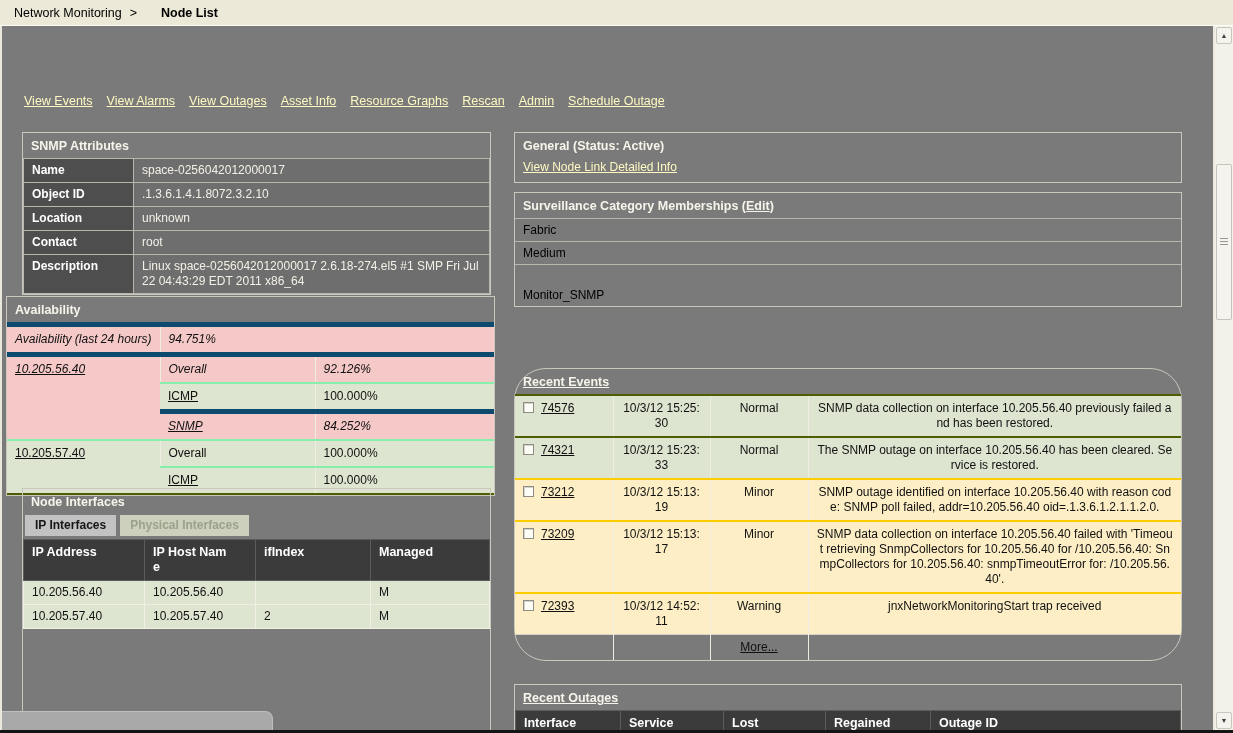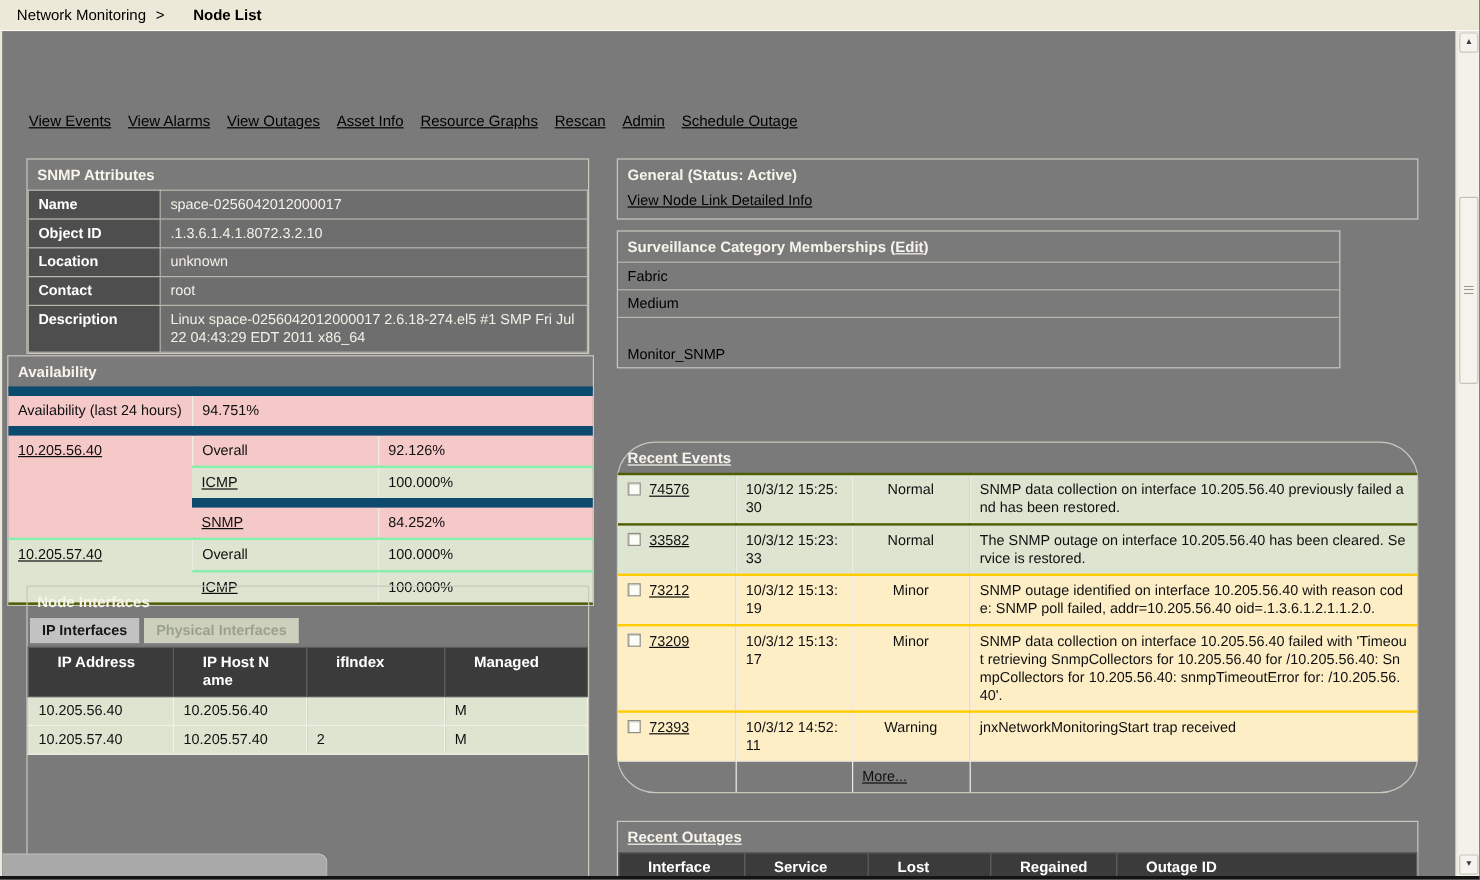--- a/index.html
+++ b/index.html
@@ -10,21 +10,21 @@
   
   .topbar { position:absolute; top:0; left:0; right:0; height:26px; background:#ece9d8;
             border-bottom:1px solid #fdfcf7; display:flex; align-items:center; gap:8px;
             padding-left:14px; color:#000; font-size:12.5px; }
   .crumb-page { font-weight:bold;padding-left:16px; }
 
   .left-edge { position:absolute; top:26px; left:0; width:2px; bottom:3px; background:#eae8dd; }
   .content { position:absolute; top:26px; left:2px; right:20px; bottom:3px; background:#7a7a7a; overflow:hidden; }
 
   a { text-decoration:underline; cursor:pointer; }
-  .lt-link { color:#000000; }
+  .lt-link { color:#fef9c3; }
   .dk-link { color:#141414; }
 
   .nav { position:absolute; top:68px; left:22px; display:flex; gap:14px; font-size:12.5px; }
 
   .box { position:absolute; border:1px solid #cac7bd; }
   .box-title { padding:6px 8px 5px; color:#f7f5eb; font-weight:bold; font-size:12.5px; }
   .box-title a { color:#f7f5eb; }
 
   table { border-collapse:collapse; width:100%; table-layout:fixed; }
   td,th { line-height:15px; vertical-align:top; }
@@ -35,51 +35,51 @@
   .snmp-table .lbl { background:#4e4e4e; color:#ffffff; font-weight:bold; }
   .snmp-table .val { background:#6e6e6e; color:#f3f1e7; word-break:break-all; }
 
   
   #avail-box  { top:270px; left:4px; width:489px; }
   .avail-table { border-bottom:2px solid #4e5d00; }
   .avail-table td { border-left:1px solid #efede3; padding:5px 8px; color:#101010; }
   .avail-table td:first-child { border-left:none; }
   .cell-down { background:#f6c9c9; }
   .cell-up   { background:#dde4cf; }
-  tr.bt-red   { border-top:8px solid #0c4a6e; }
+  tr.bt-red   { border-top:5px solid #0c4a6e;font-style:italic; }
   tr.bt-olive { border-top:2px solid #86efac; }
   .break { word-break:break-all; }
   .avail-table a { color:#101010; }
 
   
   #ni-box { top:462px; left:20px; width:469px; height:262px; }
   .tabs { display:flex; gap:4px; padding:1px 0 0 2px; }
   .tab { padding:3px 10px 4px; font-weight:bold; font-size:12px; }
   .tab-active   { background:#c2c2c2; color:#161616; }
   .tab-inactive { background:#ccd0bc; color:#9ba28c; }
   .dark-head th { background:#3b3b3b; color:#ffffff; text-align:left; font-weight:bold;
-                  padding:5px 24px; border:1px solid #5c5c5c; font-size:12.5px; }
+                  padding:5px 8px; border:1px solid #5c5c5c; font-size:12.5px; }
   .ni-table { margin-top:3px; }
   .ni-table td { background:#dde4cf; border:1px solid #f2f0e6; padding:4px 8px; color:#111; }
   .force-narrow { display:inline-block; max-width:78px; word-break:break-all; }
 
   
   #general-box { top:106px; left:512px; width:668px; }
   .pad-line { padding:2px 8px 8px; }
-  #surv-box { top:166px; left:512px; width:603px; }
+  #surv-box { top:166px; left:512px; width:668px; }
   .surv-title { border-bottom:1px solid #b9b7ad; }
   .surv-row { padding:4px 8px; color:#000000; border-bottom:1px solid #b9b7ad; }
   .surv-row:last-child { border-bottom:none;margin-top:19px; }
   #notif-box { top:268px; left:512px; width:668px; height:67px; }
   .notif-line { padding:1px 8px 2px; color:#f7f5eb; }
   .notif-lbl { font-weight:bold; }
 
   
   #events-box { top:342px; left:512px; width:668px;border-radius:32px; }
-  .ev-table td { border-left:1px solid #efede3; padding:5px 8px; color:#111; }
+  .ev-table td { border-left:1px solid #efede3; padding:5px 8px; color:#111;text-align:center; }
   .ev-table td:first-child { border-left:none; }
   tr.sev-normal td { background:#dde4cf; }
   tr.sev-normal { border-top:2px solid #4e5d00; }
   tr.sev-minor td { background:#fdeec6; }
   tr.sev-minor { border-top:2px solid #ffcc00; }
   .ev-id-cell { display:flex; gap:7px; align-items:flex-start; }
   .checkbox { flex:0 0 auto; width:11px; height:11px; margin-top:1px; background:#fdfdf8;
               border:1px solid #8f8d83; box-shadow:inset 1px 1px 0 #d5d3c9; }
   .ev-table a { color:#101010; }
   .sev-cell { text-align:center; }
@@ -282,21 +282,21 @@
                 </div>
               </td>
               <td class="wrap-hard">10/3/12 15:25:30</td>
               <td class="sev-cell">Normal</td>
               <td class="wrap-hard">SNMP data collection on interface 10.205.56.40 previously failed and has been restored.</td>
             </tr>
             <tr class="sev-normal">
               <td>
                 <div class="ev-id-cell">
                   <span class="checkbox"></span>
-                  <a>33582</a>
+                  <a>74321</a>
                 </div>
               </td>
               <td class="wrap-hard">10/3/12 15:23:33</td>
               <td class="sev-cell">Normal</td>
               <td class="wrap-hard">The SNMP outage on interface 10.205.56.40 has been cleared. Service is restored.</td>
             </tr>
             <tr class="sev-minor">
               <td>
                 <div class="ev-id-cell">
                   <span class="checkbox"></span>

